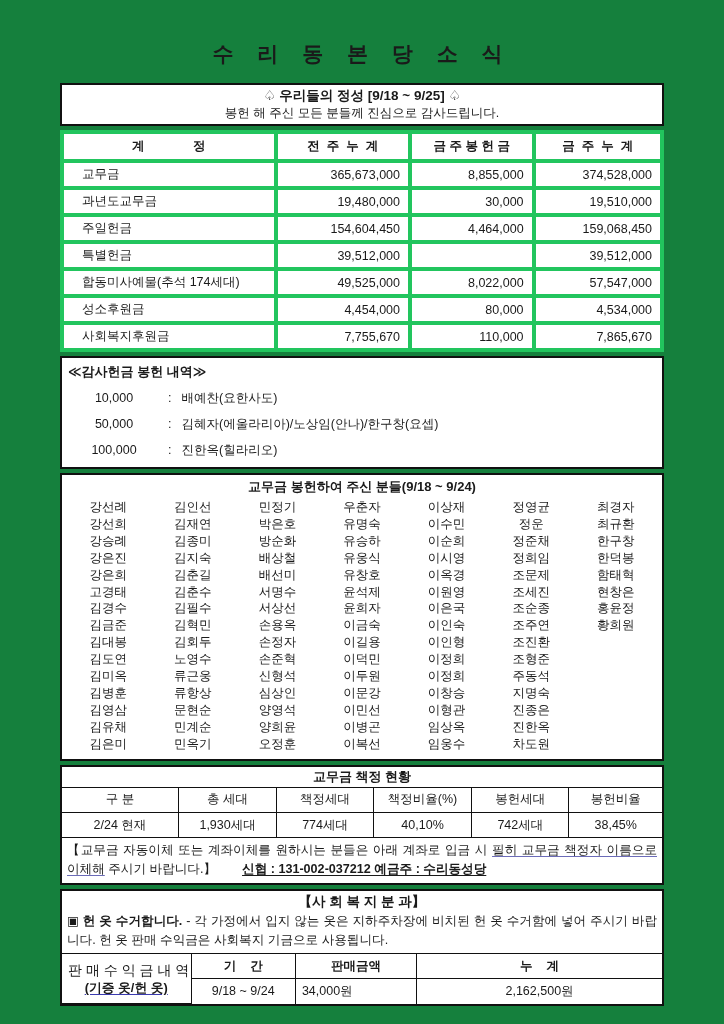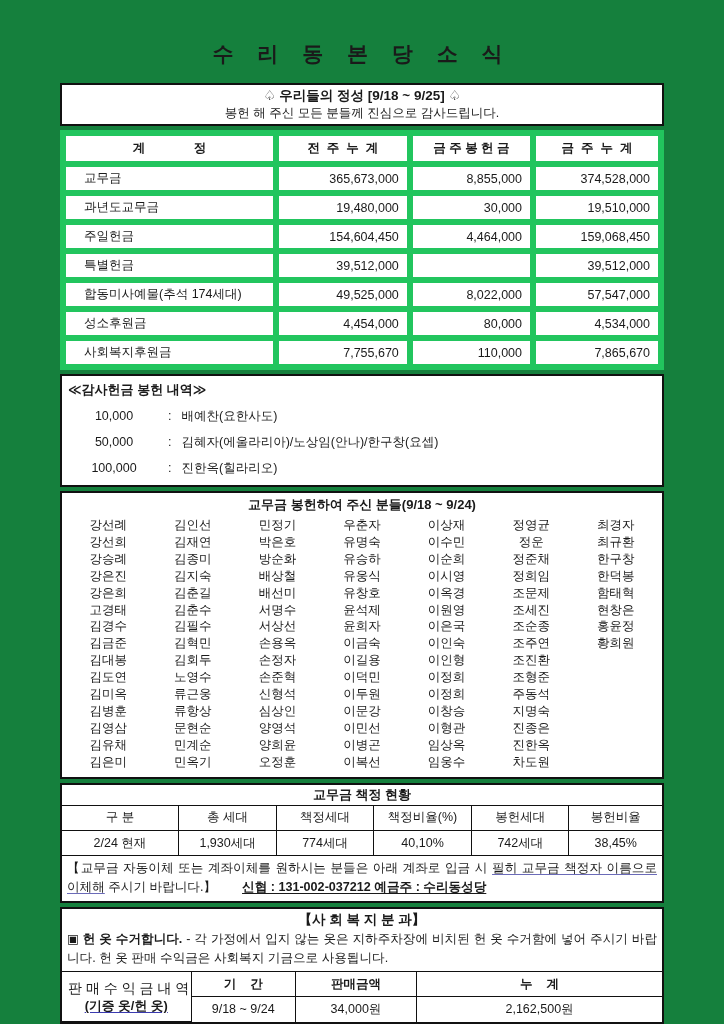--- a/index.html
+++ b/index.html
@@ -17,21 +17,21 @@
   .bold { font-weight: 700; }
 
   
   .header-box { padding: 2px 4px; }
   .hb-title { text-align: center; font-size: 13.5px; font-weight: 700; line-height: 18px; }
   .hb-sub { text-align: center; font-size: 12.5px; line-height: 17px; }
 
   
   table.offering { width: 100%; border-collapse: collapse; table-layout: fixed; }
   table.offering th, table.offering td {
-    border: 6px solid #22c55e; font-size: 12.5px; padding: 3px 8px; height: 22px;
+    border: 4px solid #22c55e; font-size: 12.5px; padding: 3px 8px; height: 22px;
   }
   table.offering col.c1 { width: 35.6%; }
   table.offering col.c2 { width: 22.4%; }
   table.offering col.c3 { width: 20.6%; }
   table.offering col.c4 { width: 21.4%; }
   table.offering th { font-weight: 700; text-align: center; white-space: pre; padding: 4px 2px; }
   table.offering th:first-child, table.offering td:first-child { border-right: 3px double #111; }
   table.offering td.acct { text-align: left; padding-left: 18px; }
   table.offering td.num { text-align: right; }
 
@@ -83,21 +83,21 @@
   table.sales td:first-child, table.sales th:first-child { border-left: none; }
   table.sales td:last-child, table.sales th:last-child { border-right: none; }
   table.sales tr:last-child td, table.sales tr:last-child th { border-bottom: none; }
   .sales-label { text-align: center; }
   .sales-label .l1 { font-weight: 400; white-space: pre; font-size: 14px; line-height: 17px; text-align: right; }
   .sales-label .l2 {
     font-weight: 700; font-size: 12.8px; line-height: 17px;
     text-decoration: underline; text-decoration-color: #3b3bb0; text-underline-offset: 2px;
   }
   td.val-center { text-align: center; }
-  td.val-right { text-align: center; }
+  td.val-right { text-align: left; }
 </style>
 </head>
 <body>
 
 <div class="page">
 
   <h1 class="title">수 리 동 본 당 소 식</h1>
 
   <div class="box header-box">
     <div class="hb-title">♤ 우리들의 정성 [9/18 ~ 9/25] ♤</div>

